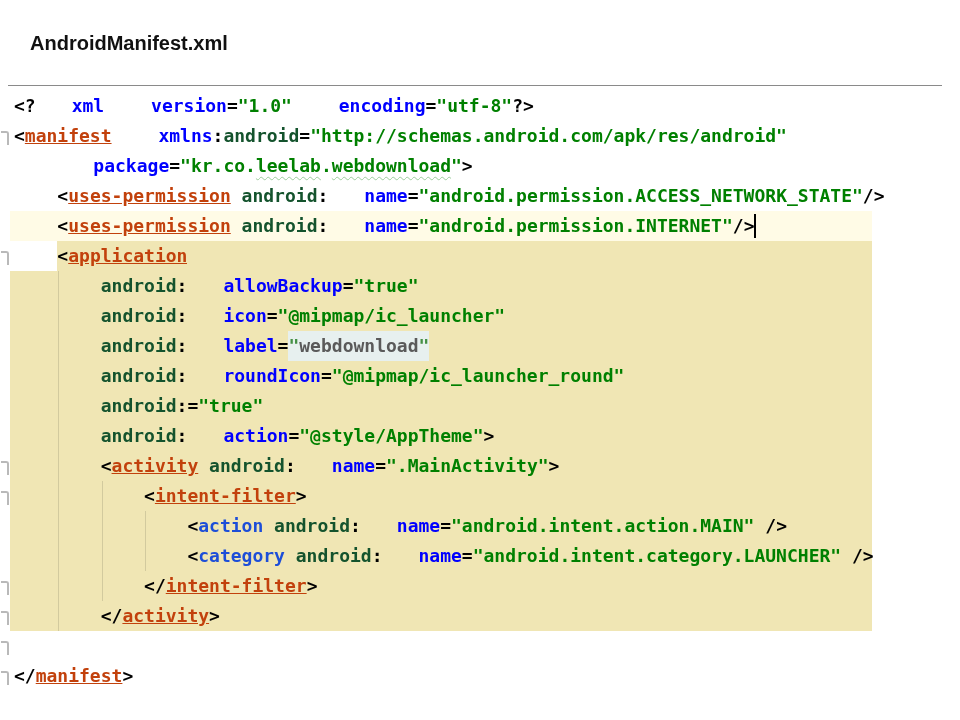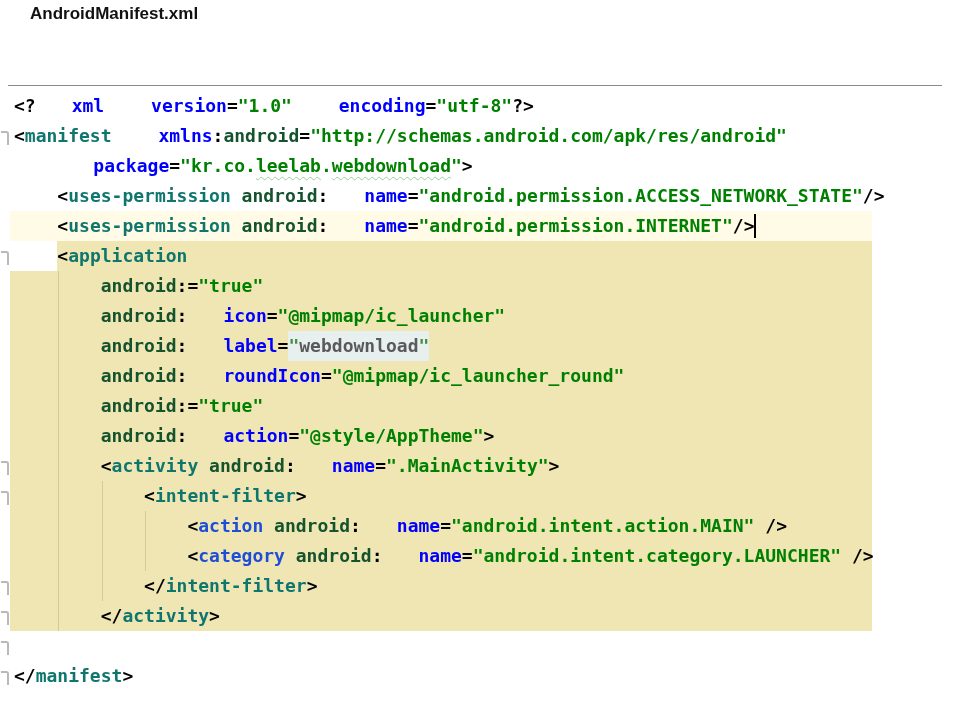--- a/index.html
+++ b/index.html
@@ -1,40 +1,40 @@
 <!DOCTYPE html>
 <html><head>
 <meta charset="utf-8">
 <style>
   html,body{margin:0;padding:0;}
   body{width:960px;height:720px;background:#ffffff;position:relative;overflow:hidden;
        font-family:"Liberation Sans", sans-serif;}
   .page{position:absolute;inset:0;}
-  .page-title{position:absolute;left:30px;top:4px;margin:0;font-size:17px;font-weight:bold;
+  .page-title{position:absolute;left:30px;top:32px;margin:0;font-size:20px;font-weight:bold;
        color:#111;letter-spacing:0px;font-family:"Liberation Sans",sans-serif;}
   .rule{position:absolute;left:8px;top:85px;width:934px;height:1px;background:#8a8a8a;}
 
   .editor{position:absolute;left:10px;top:91px;width:862px;height:600px;
           font-family:"DejaVu Sans Mono", monospace;font-size:18px;font-weight:bold;}
   #gutter{position:absolute;left:-9px;top:0;width:9px;height:600px;}
   .fold-marker{position:absolute;left:0;width:6px;height:12px;
           border-top:2px solid #b9b9b9;border-right:2px solid #b9b9b9;
           border-top-right-radius:3px;}
   #lines{position:absolute;left:0;top:0;width:100%;}
   .line{display:flex;height:30px;line-height:30px;white-space:pre;padding-left:4px;}
   .line .fill{flex:1;}
   .caret-line{background:#FFFBE6;}
   .sel-full{background:#F0E6B4;}
   .sel-from-text .selspan{background:#F0E6B4;}
   .sel-from-text .fill{background:#F0E6B4;}
   .sel-text .selspan{background:#F0E6B4;}
 
   .c-sym{color:#000000;}
   .c-plain{color:#000000;}
-  .c-tag{color:#0f766e;}
+  .c-tag{color:#c2410c;text-decoration:underline;}
   .c-tagu{color:#1d4ed8;text-underline-offset:3px;}
   .c-attr{color:#0000FF;margin-left:36px;}
   .c-ns{color:#14532d;}
   .c-val{color:#008000;}
   .c-valw{color:#008000;text-decoration:underline wavy #9CCC9C;text-decoration-thickness:1px;text-underline-offset:4px;}
   .c-foldv{color:#5a5a5a;background:#E7F0EF;}
   .c-foldq{color:#449044;background:#E7F0EF;}
 
   .caret{display:inline-block;width:2px;height:24px;background:#000;vertical-align:middle;margin-top:3px;}
 
@@ -61,21 +61,21 @@
         <div class="fold-marker" style="top: 550px;"></div>
         <div class="fold-marker" style="top: 580px;"></div>
       </div>
     <div id="lines">
         <div class="line"><span class="c-sym">&lt;?</span><span class="c-attr">xml</span><span class="c-plain"> </span><span class="c-attr">version</span><span class="c-sym">=</span><span class="c-val">"1.0"</span><span class="c-plain"> </span><span class="c-attr">encoding</span><span class="c-sym">=</span><span class="c-val">"utf-8"</span><span class="c-sym">?&gt;</span><span class="fill"></span></div>
         <div class="line"><span class="c-sym">&lt;</span><span class="c-tag">manifest</span><span class="c-plain"> </span><span class="c-attr">xmlns</span><span class="c-sym">:</span><span class="c-ns">android</span><span class="c-sym">=</span><span class="c-val">"http://schemas.android.com/apk/res/android"</span><span class="fill"></span></div>
         <div class="line"><span class="c-plain">    </span><span class="c-attr">package</span><span class="c-sym">=</span><span class="c-val">"kr.co.</span><span class="c-valw">leelab</span><span class="c-val">.</span><span class="c-valw">webdownload</span><span class="c-val">"</span><span class="c-sym">&gt;</span><span class="fill"></span></div>
         <div class="line"><span class="c-plain">    </span><span class="c-sym">&lt;</span><span class="c-tag">uses-permission</span><span class="c-plain"> </span><span class="c-ns">android</span><span class="c-sym">:</span><span class="c-attr">name</span><span class="c-sym">=</span><span class="c-val">"android.permission.ACCESS_NETWORK_STATE"</span><span class="c-sym">/&gt;</span><span class="fill"></span></div>
         <div class="line caret-line"><span class="c-plain">    </span><span class="c-sym">&lt;</span><span class="c-tag">uses-permission</span><span class="c-plain"> </span><span class="c-ns">android</span><span class="c-sym">:</span><span class="c-attr">name</span><span class="c-sym">=</span><span class="c-val">"android.permission.INTERNET"</span><span class="c-sym">/&gt;</span><span class="caret"></span><span class="fill"></span></div>
         <div class="line sel-from-text"><span class="c-plain">    </span><span class="selspan"><span class="c-sym">&lt;</span><span class="c-tag">application</span></span><span class="fill"></span></div>
-        <div class="line sel-full"><span class="c-plain">        </span><span class="c-ns">android</span><span class="c-sym">:</span><span class="c-sym">=</span><span class="c-val">"true"</span><span class="fill"></span></div>
+        <div class="line sel-full"><span class="c-plain">        </span><span class="c-ns">android</span><span class="c-sym">:</span><span class="c-attr">allowBackup</span><span class="c-sym">=</span><span class="c-val">"true"</span><span class="fill"></span></div>
         <div class="line sel-full"><span class="c-plain">        </span><span class="c-ns">android</span><span class="c-sym">:</span><span class="c-attr">icon</span><span class="c-sym">=</span><span class="c-val">"@mipmap/ic_launcher"</span><span class="fill"></span></div>
         <div class="line sel-full"><span class="c-plain">        </span><span class="c-ns">android</span><span class="c-sym">:</span><span class="c-attr">label</span><span class="c-sym">=</span><span class="c-foldq">"</span><span class="c-foldv">webdownload</span><span class="c-foldq">"</span><span class="fill"></span></div>
         <div class="line sel-full"><span class="c-plain">        </span><span class="c-ns">android</span><span class="c-sym">:</span><span class="c-attr">roundIcon</span><span class="c-sym">=</span><span class="c-val">"@mipmap/ic_launcher_round"</span><span class="fill"></span></div>
         <div class="line sel-full"><span class="c-plain">        </span><span class="c-ns">android</span><span class="c-sym">:</span><span class="c-sym">=</span><span class="c-val">"true"</span><span class="fill"></span></div>
         <div class="line sel-full"><span class="c-plain">        </span><span class="c-ns">android</span><span class="c-sym">:</span><span class="c-attr">action</span><span class="c-sym">=</span><span class="c-val">"@style/AppTheme"</span><span class="c-sym">&gt;</span><span class="fill"></span></div>
         <div class="line sel-full"><span class="c-plain">        </span><span class="c-sym">&lt;</span><span class="c-tag">activity</span><span class="c-plain"> </span><span class="c-ns">android</span><span class="c-sym">:</span><span class="c-attr">name</span><span class="c-sym">=</span><span class="c-val">".MainActivity"</span><span class="c-sym">&gt;</span><span class="fill"></span></div>
         <div class="line sel-full"><span class="c-plain">            </span><span class="c-sym">&lt;</span><span class="c-tag">intent-filter</span><span class="c-sym">&gt;</span><span class="fill"></span></div>
         <div class="line sel-full"><span class="c-plain">                </span><span class="c-sym">&lt;</span><span class="c-tagu">action</span><span class="c-plain"> </span><span class="c-ns">android</span><span class="c-sym">:</span><span class="c-attr">name</span><span class="c-sym">=</span><span class="c-val">"android.intent.action.MAIN"</span><span class="c-plain"> </span><span class="c-sym">/&gt;</span><span class="fill"></span></div>
         <div class="line sel-full"><span class="c-plain">                </span><span class="c-sym">&lt;</span><span class="c-tagu">category</span><span class="c-plain"> </span><span class="c-ns">android</span><span class="c-sym">:</span><span class="c-attr">name</span><span class="c-sym">=</span><span class="c-val">"android.intent.category.LAUNCHER"</span><span class="c-plain"> </span><span class="c-sym">/&gt;</span><span class="fill"></span></div>
         <div class="line sel-full"><span class="c-plain">            </span><span class="c-sym">&lt;/</span><span class="c-tag">intent-filter</span><span class="c-sym">&gt;</span><span class="fill"></span></div>

